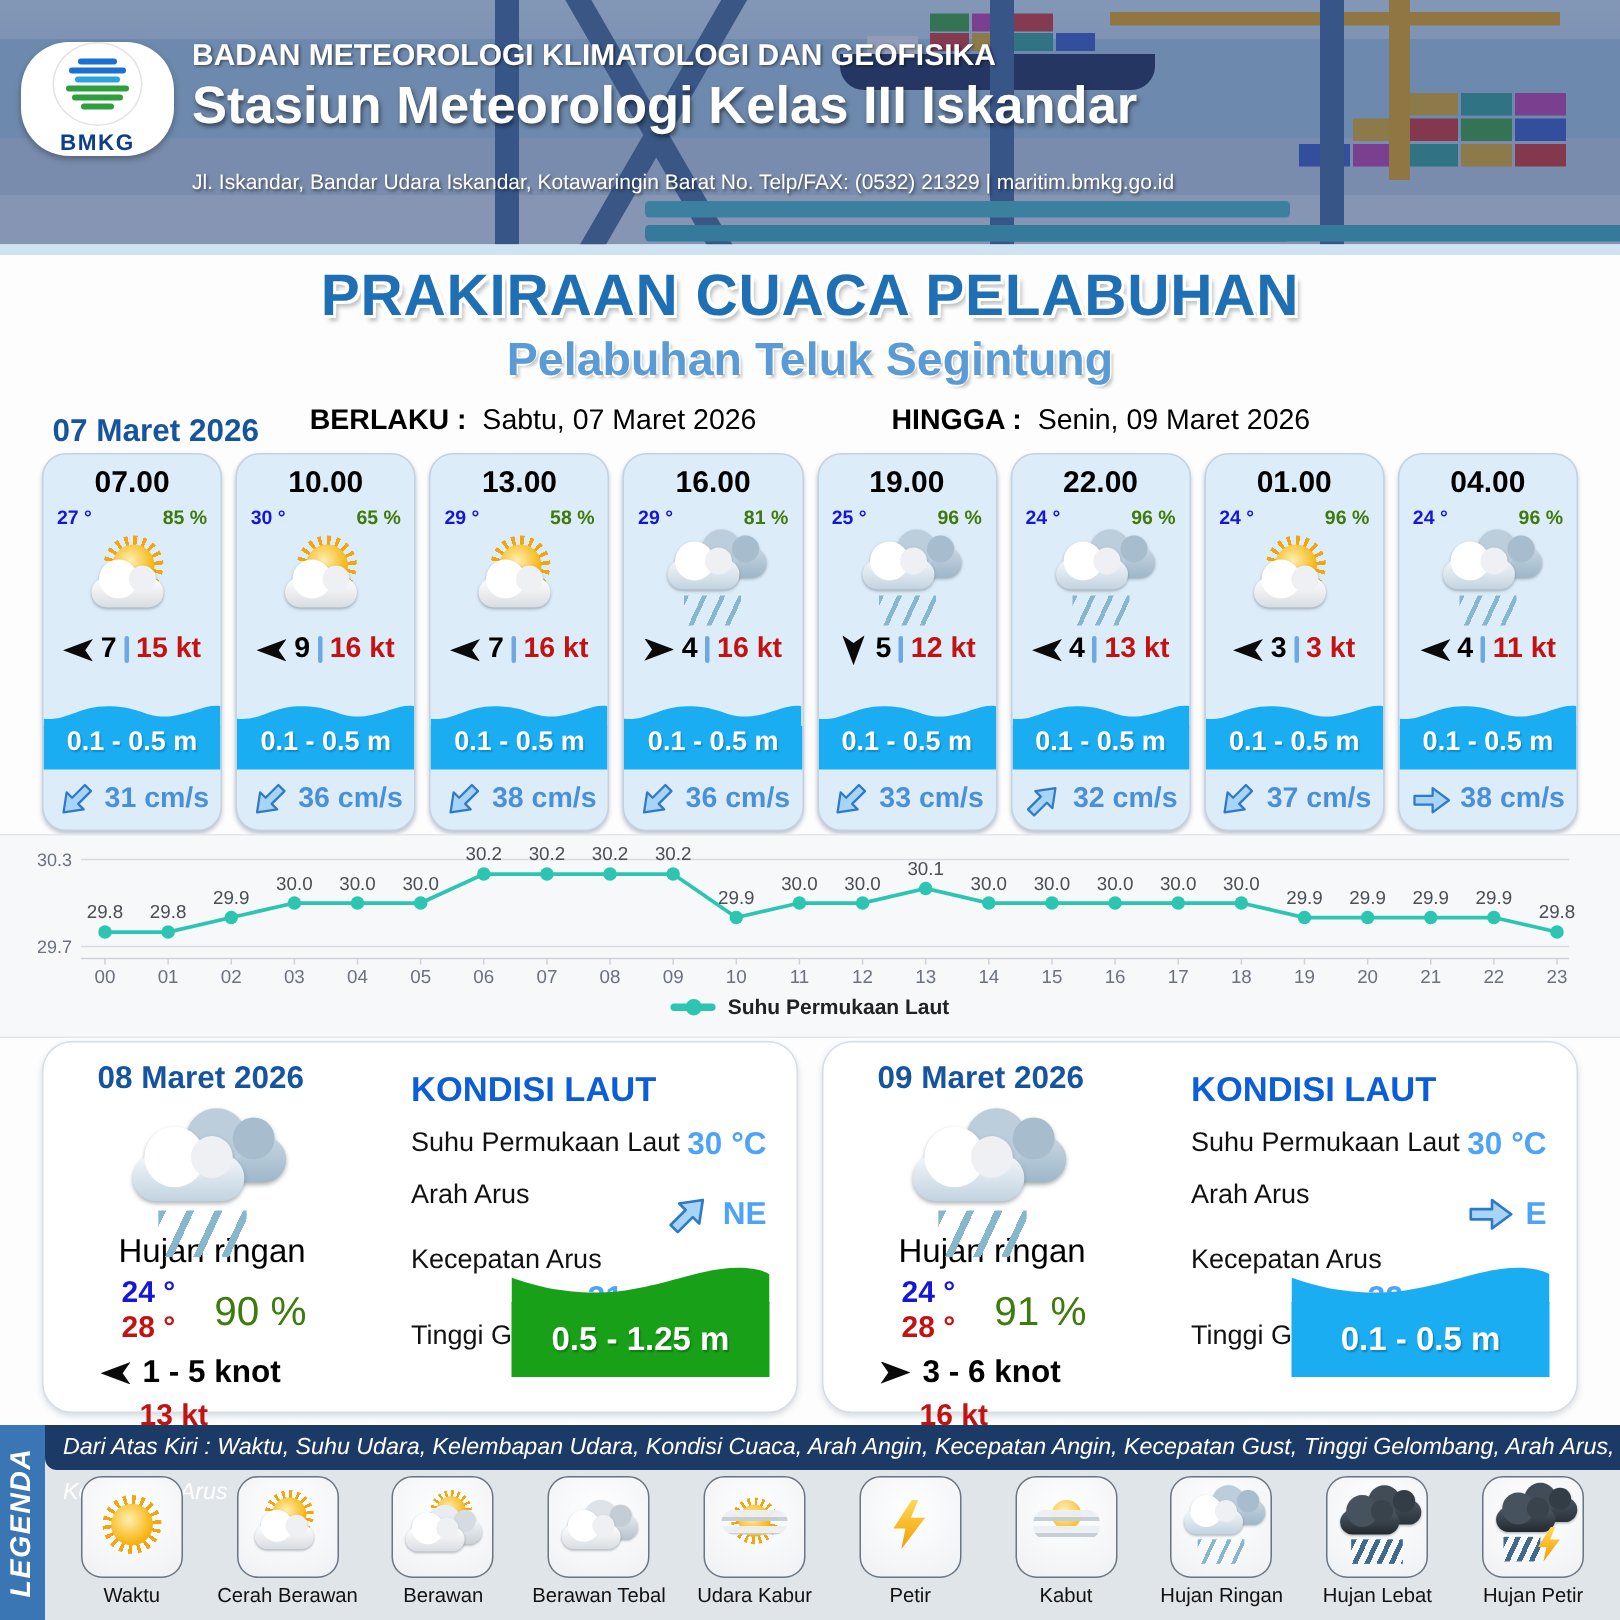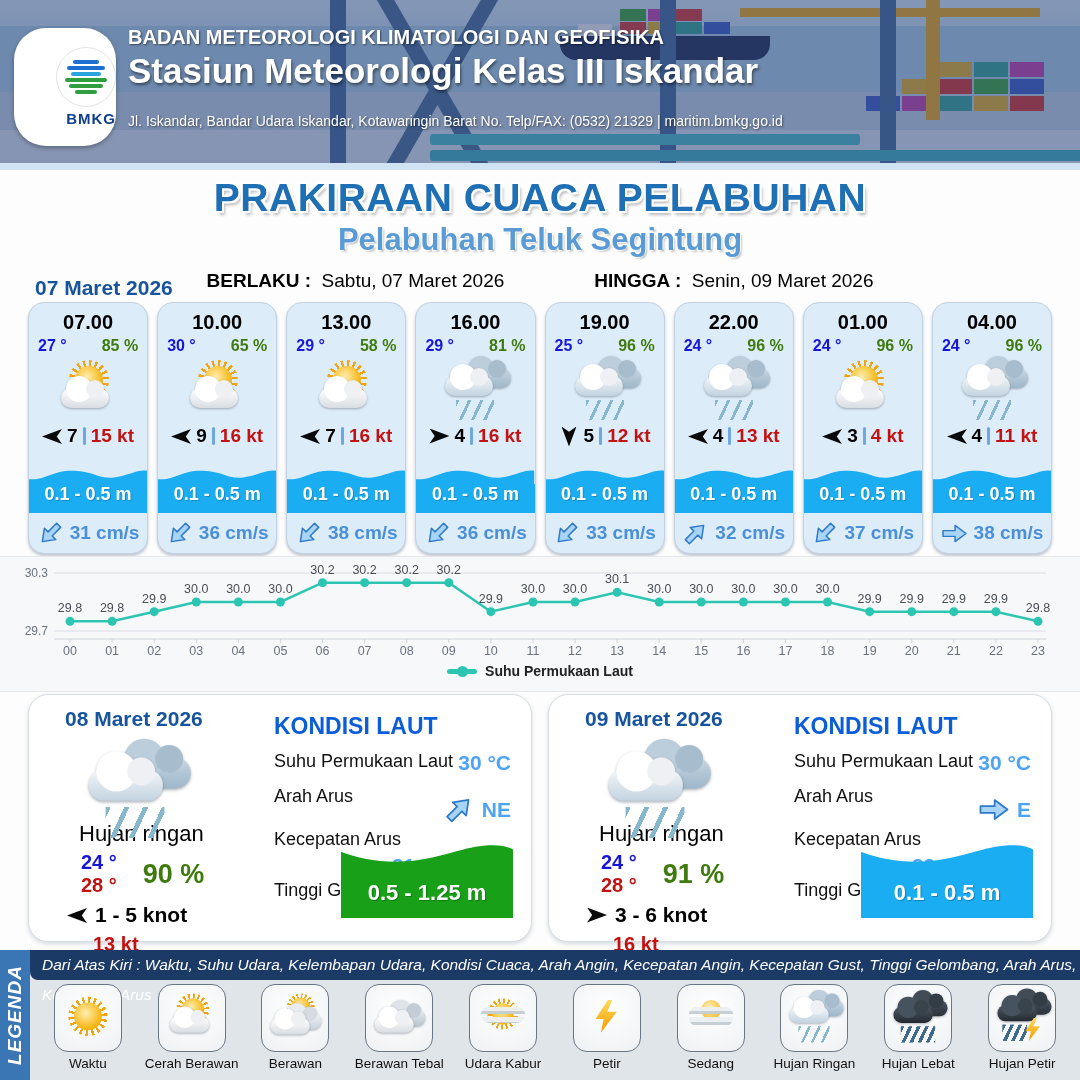--- a/index.html
+++ b/index.html
@@ -20,22 +20,22 @@
       box-shadow:-36px 0 #e0b33c,-72px 0 #3fa7a0,-108px 0 #c04fb0,-144px 0 #4668c8,
                  0 -17px #4668c8,-36px -17px #48a84c,-72px -17px #d04343,-108px -17px #e0b33c,
                  0 -34px #c04fb0,-36px -34px #3fa7a0,-72px -34px #e0b33c}
   .crane-v{position:absolute;right:140px;top:0;width:14px;height:120px;background:#e3ad2e}
   .crane-h{position:absolute;right:40px;top:8px;width:300px;height:9px;background:#e3ad2e}
   .mullion{position:absolute;top:0;width:16px;height:163px;background:#4f74a6}
   .strut{position:absolute;top:-40px;width:15px;height:260px;background:#50759f}
   .seats{position:absolute;left:430px;top:134px;width:430px;height:11px;background:#55bece;border-radius:3px;
       box-shadow:0 16px 0 #49b3c4,240px 16px 0 #49b3c4}
   .hdr-overlay{position:absolute;inset:0;background:rgba(26,42,96,.42)}
-  .logo{position:absolute;left:14px;top:28px;width:102px;height:118px;background:#fff;border-radius:32px;
-        display:flex;flex-direction:column;align-items:flex-end;justify-content:center;z-index:5;
+  .logo{position:absolute;left:14px;top:28px;width:102px;height:76px;background:#fff;border-radius:32px;
+        display:flex;flex-direction:column;align-items:center;justify-content:center;z-index:5;
         box-shadow:0 2px 4px rgba(0,0,0,.3)}
   .emblem{width:58px;height:58px;border-radius:50%;background:#fff;display:flex;flex-direction:column;
           align-items:center;justify-content:center;gap:2px;border:1px solid #e3e3e3}
   .emblem i{display:block;height:4px;border-radius:2px}
   .eb1{width:26px;background:#1d6fd1}.eb2{width:38px;background:#1d6fd1}.eb3{width:30px;background:#2aa4dc}
   .eg1{width:42px;background:#2f9e3f}.eg2{width:34px;background:#2f9e3f}.eg3{width:22px;background:#2f9e3f}
   .logo-text{font-size:15px;font-weight:bold;color:#0e3f8a;letter-spacing:1px;margin-top:3px}
   .hdr-text{position:absolute;left:128px;top:26px;z-index:5;color:#fff}
   .hdr-agency{font-size:20px;font-weight:bold;text-shadow:1px 1px 2px rgba(0,0,0,.5)}
   .hdr-station{font-size:35px;font-weight:bold;margin-top:2px;text-shadow:1px 2px 3px rgba(0,0,0,.5)}
@@ -50,21 +50,21 @@
       text-shadow:-1px -1px 0 #fff,1px -1px 0 #fff,-1px 1px 0 #fff,2px 2px 2px rgba(0,0,0,.2)}
   .validity{display:flex;justify-content:center;gap:90px;margin-top:12px;font-size:19px}
   .validity b{font-weight:bold}
   .day1-date{position:absolute;top:276px;left:35px;font-size:21px;font-weight:bold;color:#17549e}
 
   
   .cards-row{position:absolute;top:302px;left:28px;width:1024px;display:flex;gap:9px}
   .fcard{width:144px;height:250px;border-radius:16px;background:#ddecf9;border:1px solid #c3d2e2;
          box-shadow:0 2px 3px rgba(50,70,100,.3);overflow:hidden;display:flex;flex-direction:column}
   .c-time{font-size:20px;font-weight:bold;text-align:center;margin-top:8px}
-  .c-th{display:flex;justify-content:space-between;padding:3px 9px 0;font-size:16px;font-weight:bold}
+  .c-th{display:flex;justify-content:space-between;padding:3px 9px 0;font-size:13px;font-weight:bold}
   .c-temp{color:#1616d8}.c-hum{color:#3e7a0c}
   .c-ic{margin:5px auto 0}
   .c-wind{display:flex;align-items:center;justify-content:center;gap:5px;margin-top:3px;
           font-size:19px;font-weight:bold;height:26px}
   .warrow{width:20px;height:15px;background:#0a0a0a;clip-path:polygon(0 0,100% 50%,0 100%,26% 50%);flex:none}
   .c-div{width:3px;height:18px;background:#6fa8e0;border-radius:2px}
   .c-gust{color:#c31212;white-space:nowrap}
   .c-wave{margin-top:auto}
   .crest{display:block;width:100%;height:20px}
   .crest path{fill:var(--wave-blue,#1badf2)}
@@ -156,21 +156,21 @@
   .daycards{position:absolute;top:694px;left:28px;width:1065px;display:flex;gap:16px}
   .dcard{width:504px;height:248px;background:#fff;border:1.5px solid #d5dde5;border-radius:20px;
          box-shadow:0 2px 4px rgba(60,80,110,.2);display:flex;box-sizing:border-box;padding:12px 16px}
   .d-left{width:215px;display:flex;flex-direction:column;align-items:flex-start}
   .d-date{font-size:21px;font-weight:bold;color:#17549e;margin-left:20px}
   .d-ic{transform:scale(1.55);transform-origin:top center;margin:14px 0 0 58px}
   .d-cond{font-size:22px;margin-top:76px;margin-left:34px}
   .d-temps{display:grid;grid-template-columns:auto auto;column-gap:26px;align-items:center;margin:4px 0 0 36px}
   .d-tmin{font-size:20px;font-weight:bold;color:#1616d8}
   .d-tmax{font-size:20px;font-weight:bold;color:#c31212}
-  .d-hum{grid-row:1/3;grid-column:2;font-size:27px;font-weight:bold;color:#3e7a0c}
+  .d-hum{grid-row:1/3;grid-column:2;font-size:27px;font-weight:normal;color:#3e7a0c}
   .d-wind{display:flex;align-items:center;gap:8px;font-size:21px;font-weight:bold;margin:6px 0 0 22px}
   .d-gust{font-size:20px;font-weight:bold;color:#c31212;margin:6px 0 0 48px}
   .d-right{flex:1;padding:4px 4px 0 14px;position:relative}
   .d-sea-title{font-size:23px;font-weight:bold;color:#0b5ed7;margin-top:2px}
   .sea-row{display:flex;justify-content:space-between;align-items:flex-start;margin-top:11px}
   .sea-label{font-size:18px;color:#111}
   .sea-val{font-size:21px;font-weight:bold;color:#4da3f5;white-space:nowrap}
   .sea-dir{display:flex;align-items:center;gap:7px;margin-top:10px}
   .sea-dir .carrow svg{width:32px;height:27px}
   .sea-speed{display:block;text-align:right;font-size:21px;font-weight:bold;color:#4da3f5;margin-top:4px}
@@ -456,21 +456,21 @@
       </div>
       <div class="ic c-ic icon-cerah-berawan">
         <span class="rays"></span>
           <span class="sunc"></span>
           <span class="cl main"></span>
       </div>
       <div class="c-wind">
         <span class="warrow" style="transform: rotate(180deg);"></span>
         <span>3</span>
         <span class="c-div"></span>
-        <span class="c-gust">4 kt</span>
+        <span class="c-gust">3 kt</span>
       </div>
       <div class="c-wave">
         <svg class="crest" viewBox="0 0 100 24" preserveAspectRatio="none">
             <path d="M0 17 C14 19 20 6 38 7 C56 8 58 17 72 15 C84 13 92 5 100 7 L100 24 L0 24 Z"></path>
           </svg>
         <div class="wv-body">0.1 - 0.5 m</div>
       </div>
       <div class="c-cur">
         <span class="carrow" style="transform: rotate(135deg);">
           <svg viewBox="0 0 22 20">
@@ -811,21 +811,21 @@
       <div class="lg-label">Petir</div>
     </div>
 
     <div class="lg-item">
       <div class="lg-tile">
         <div class="ic lgic icon-kabut">
           <span class="sunc"></span>
           <span class="fog"></span>
         </div>
       </div>
-      <div class="lg-label">Sedang</div>
+      <div class="lg-label">Kabut</div>
     </div>
 
     <div class="lg-item">
       <div class="lg-tile">
         <div class="ic lgic icon-hujan-ringan">
           <span class="cl b2"></span>
               <span class="cl main"></span>
           <span class="rn"></span>
         </div>
       </div>

